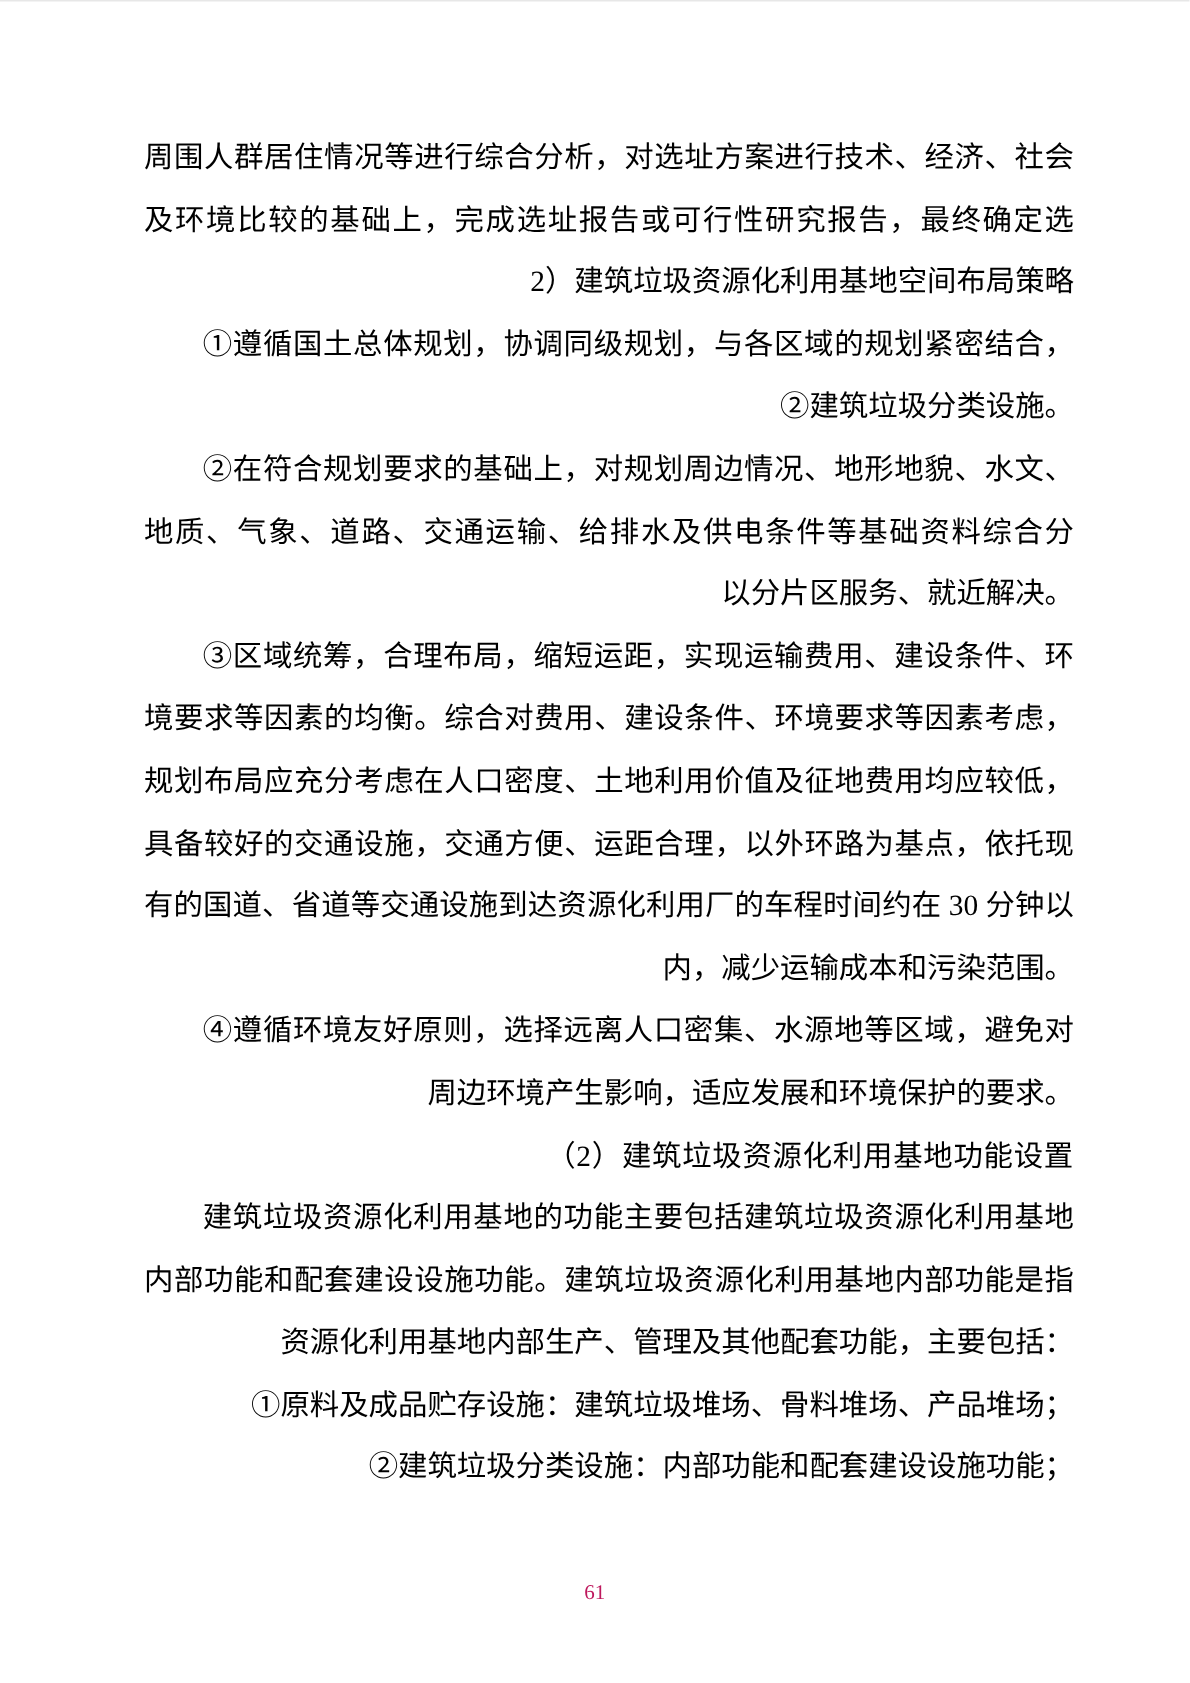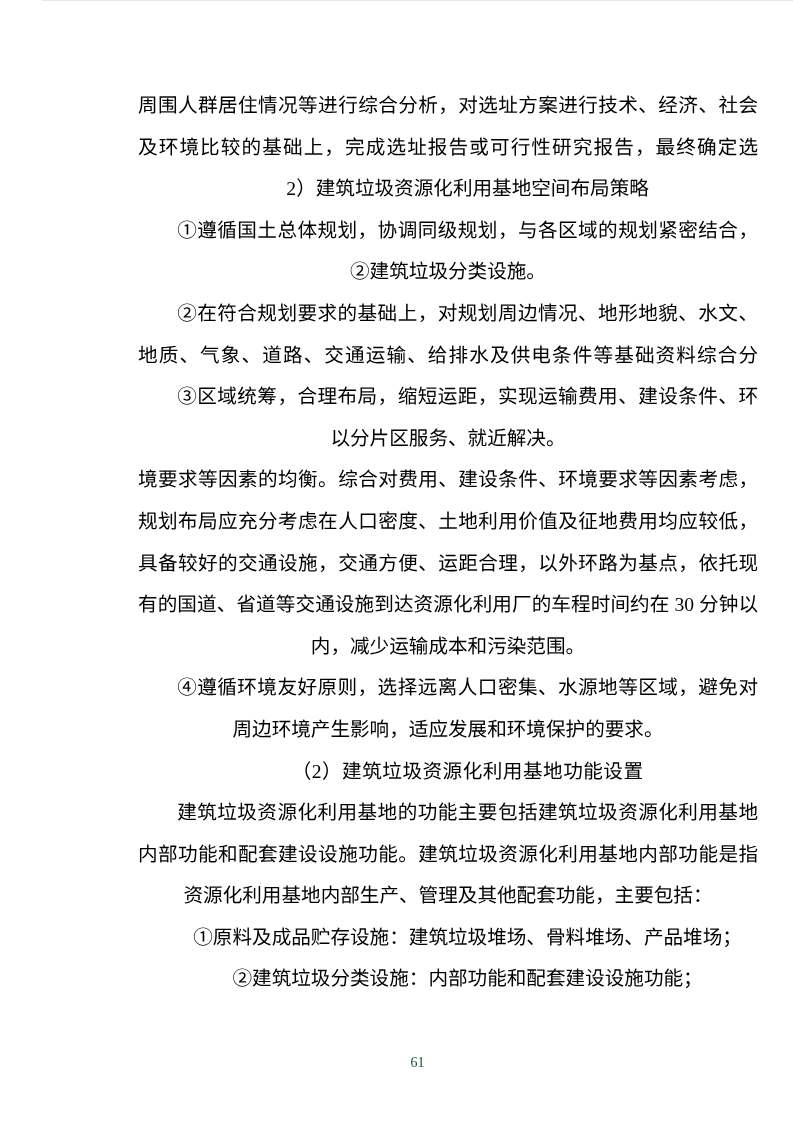--- a/index.html
+++ b/index.html
@@ -12,39 +12,38 @@
     background: #ffffff;
     position: relative;
     overflow: hidden;
     font-family: "Liberation Serif", "DejaVu Serif", serif;
     color: #000000;
   }
   .page {
     position: absolute;
     inset: 0;
     background: #ffffff;
-    margin-left: 42px;
   }
   .top-hairline {
     position: absolute;
     top: 0; left: 0;
     width: 100%; height: 1px;
     background: #e7e7e7;
   }
   .content {
     position: absolute;
     left: 96px;
     top: 85px;
     width: 620px;
   }
   .ln {
     height: 41.6px;
     line-height: 41.6px;
     font-size: 19.6px;
-    text-align: center;
+    text-align: right;
     overflow: hidden;
   }
   .ln.j {
     text-align: justify;
     text-align-last: justify;
   }
   .ln.ind {
     text-indent: 39.2px; 
   }
   .ln.bold {
@@ -52,39 +51,39 @@
     letter-spacing: 0.5px;
   }
   .footer-page-num {
     position: absolute;
     top: 1054px;
     left: 0;
     width: 100%;
     text-align: center;
     font-size: 14px;
     line-height: 18px;
-    color: #14532d;
+    color: #be185d;
   }
 </style>
 </head>
 <body>
 
 <div class="page">
   <div class="top-hairline"></div>
 
   <div class="content">
     <div class="ln j">周围人群居住情况等进行综合分析，对选址方案进行技术、经济、社会</div>
     <div class="ln j">及环境比较的基础上，完成选址报告或可行性研究报告，最终确定选址。</div>
     <div class="ln ind">2）建筑垃圾资源化利用基地空间布局策略</div>
     <div class="ln ind j">①遵循国土总体规划，协调同级规划，与各区域的规划紧密结合，</div>
     <div class="ln">②建筑垃圾分类设施。</div>
     <div class="ln ind j">②在符合规划要求的基础上，对规划周边情况、地形地貌、水文、</div>
     <div class="ln j">地质、气象、道路、交通运输、给排水及供电条件等基础资料综合分析，</div>
+    <div class="ln">以分片区服务、就近解决。</div>
     <div class="ln ind j">③区域统筹，合理布局，缩短运距，实现运输费用、建设条件、环</div>
-    <div class="ln">以分片区服务、就近解决。</div>
     <div class="ln j">境要求等因素的均衡。综合对费用、建设条件、环境要求等因素考虑，</div>
     <div class="ln j">规划布局应充分考虑在人口密度、土地利用价值及征地费用均应较低，</div>
     <div class="ln j">具备较好的交通设施，交通方便、运距合理，以外环路为基点，依托现</div>
     <div class="ln j">有的国道、省道等交通设施到达资源化利用厂的车程时间约在 30 分钟以</div>
     <div class="ln">内，减少运输成本和污染范围。</div>
     <div class="ln ind j">④遵循环境友好原则，选择远离人口密集、水源地等区域，避免对</div>
     <div class="ln">周边环境产生影响，适应发展和环境保护的要求。</div>
     <div class="ln ind bold">（2）建筑垃圾资源化利用基地功能设置</div>
     <div class="ln ind j">建筑垃圾资源化利用基地的功能主要包括建筑垃圾资源化利用基地</div>
     <div class="ln j">内部功能和配套建设设施功能。建筑垃圾资源化利用基地内部功能是指</div>

